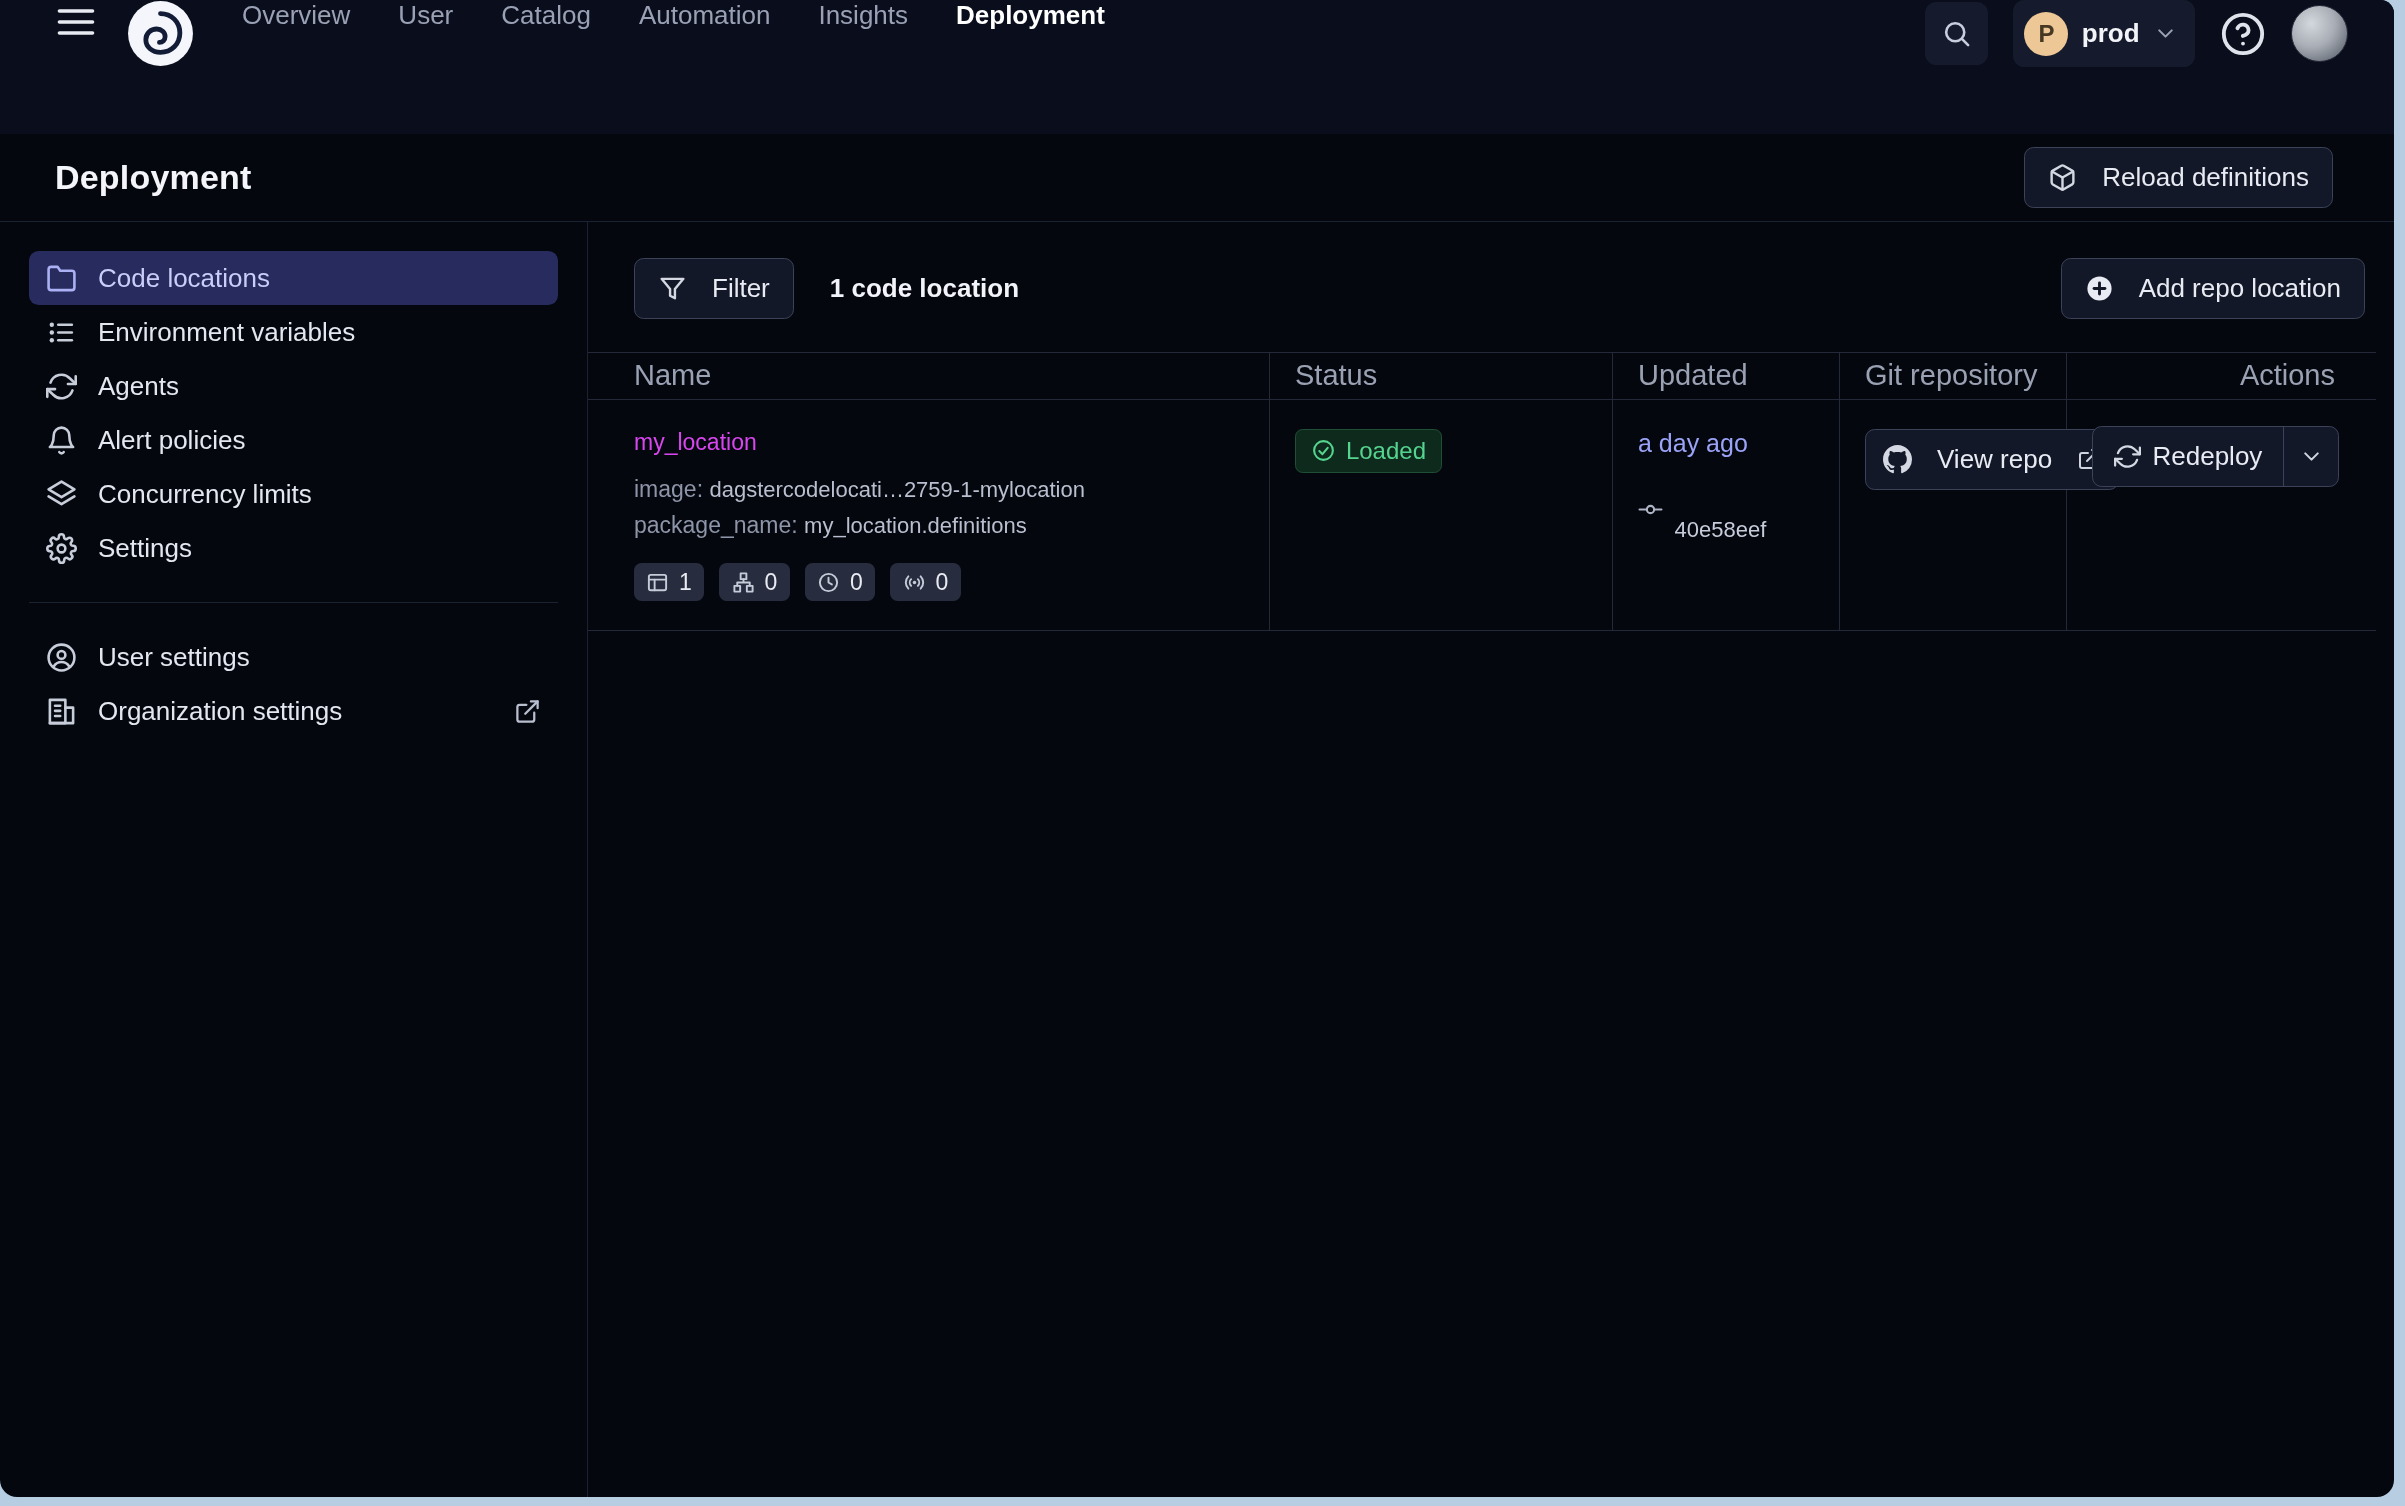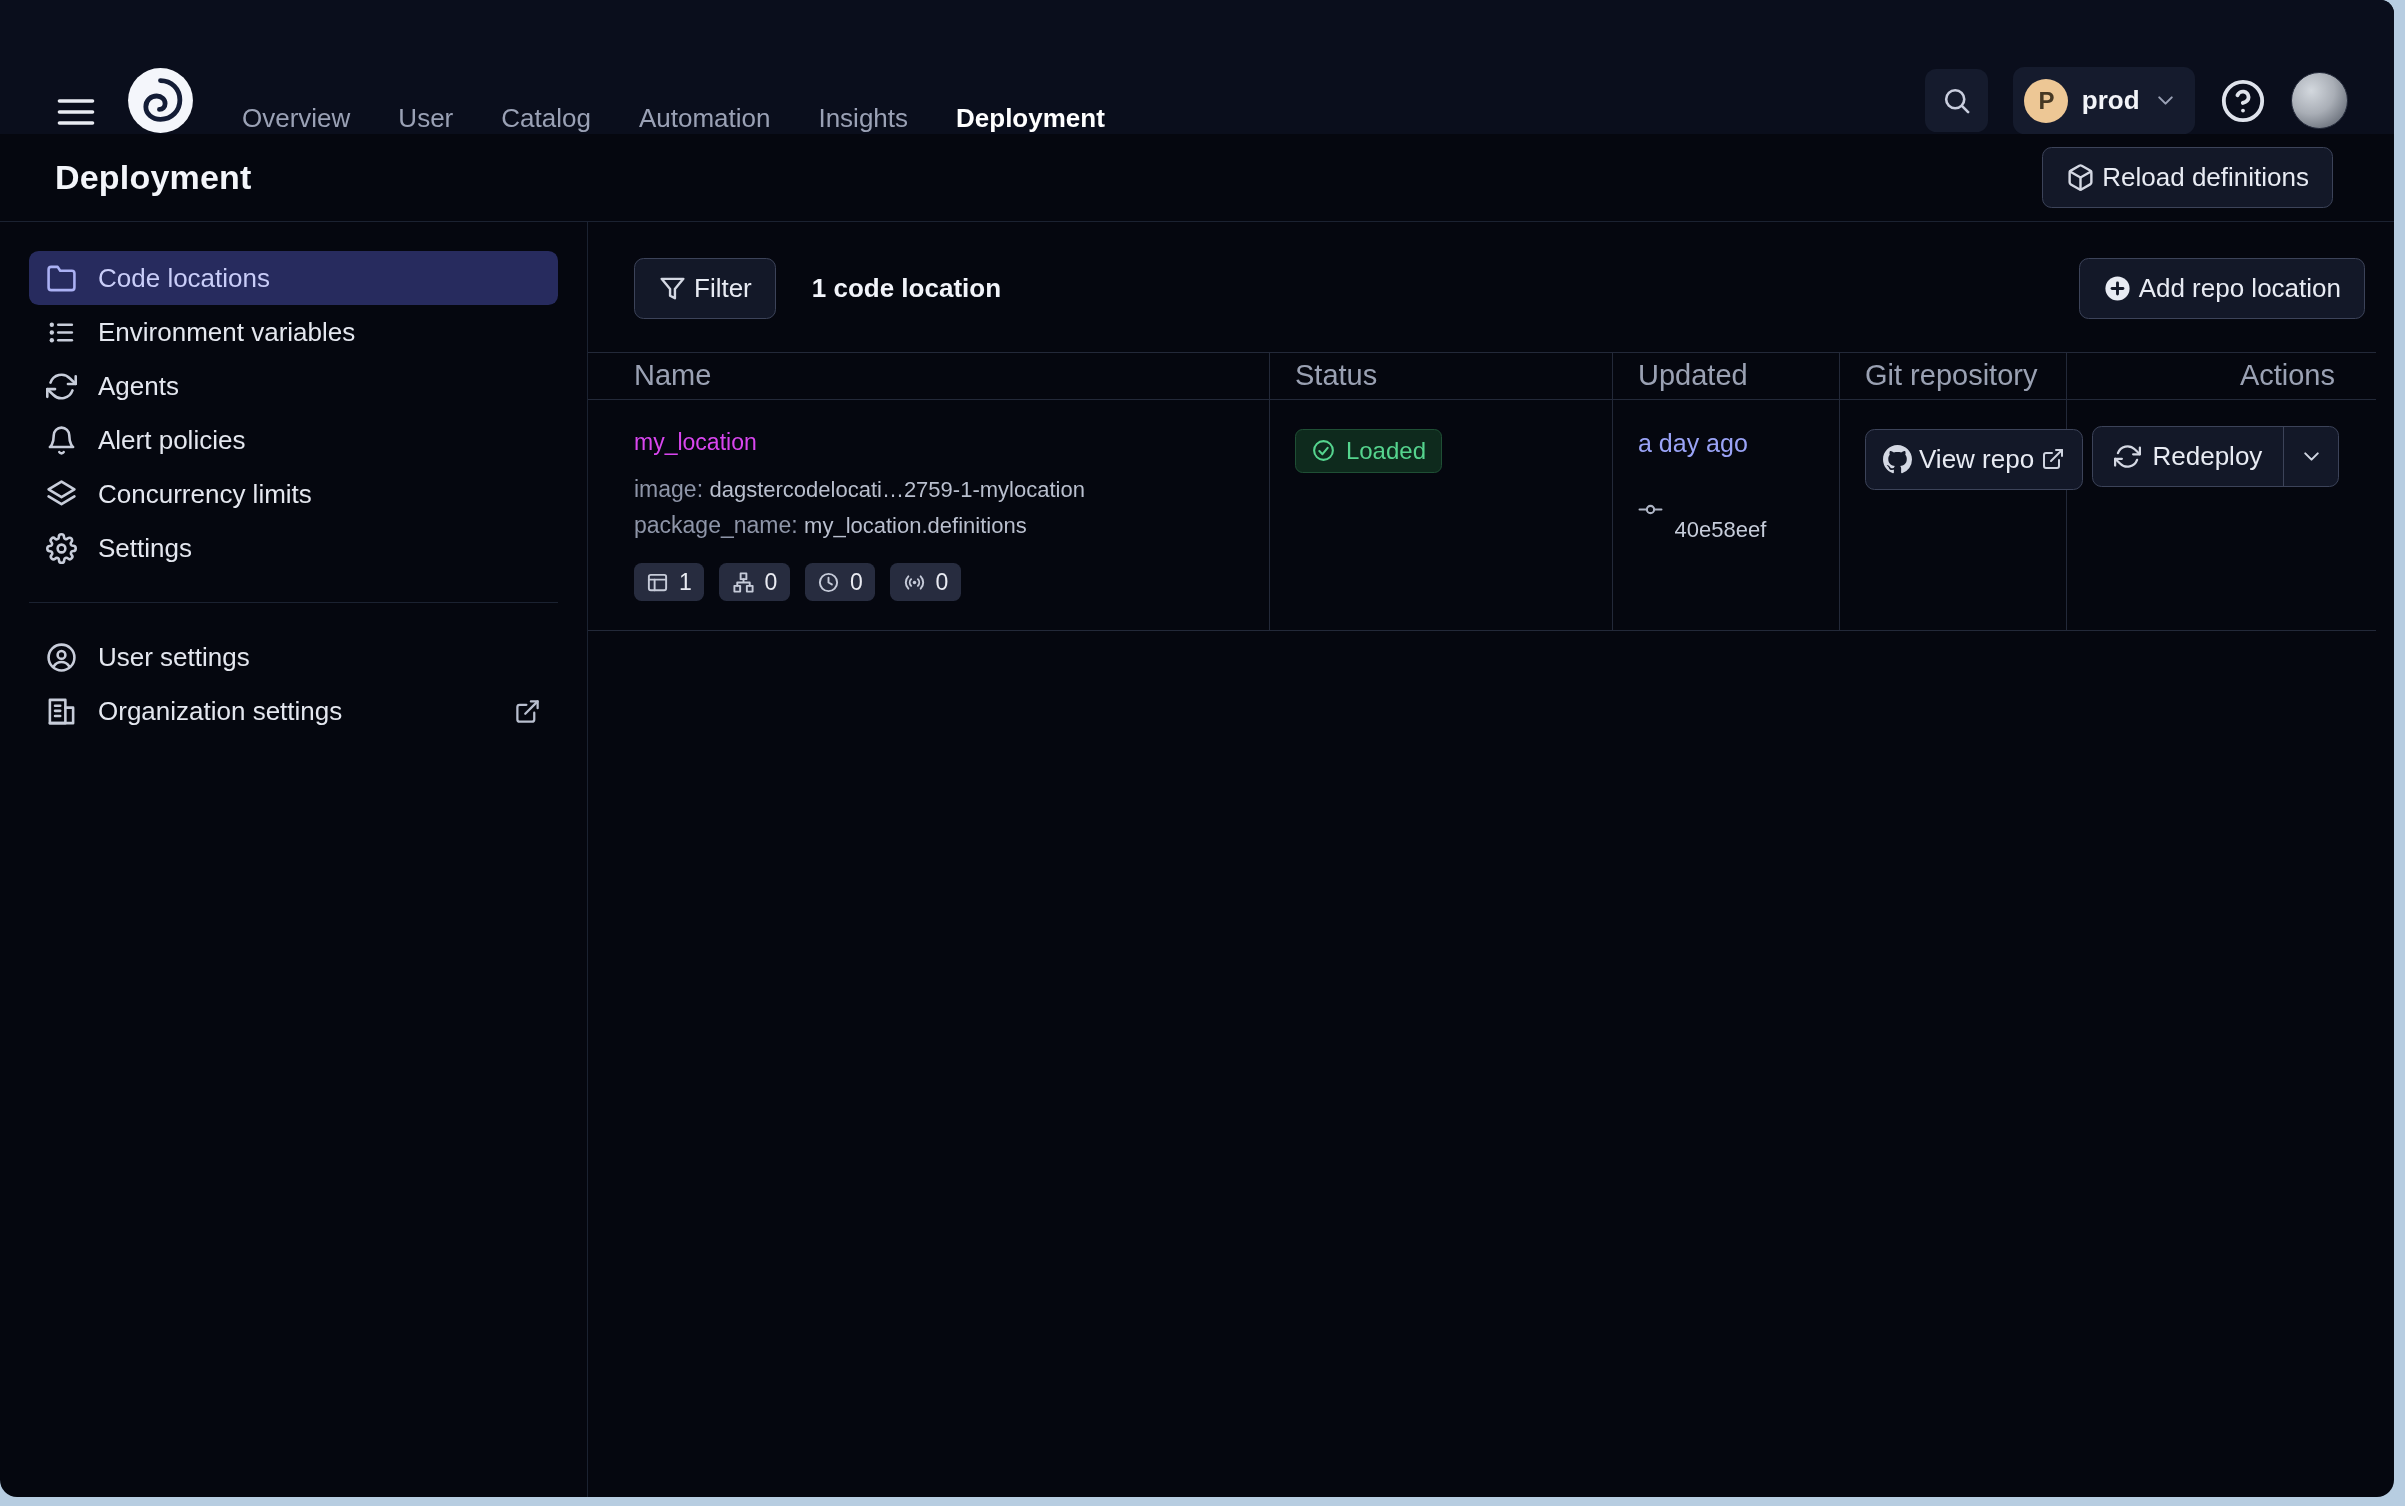--- a/index.html
+++ b/index.html
@@ -22,21 +22,21 @@
   }
 
   
   .icn { display:inline-flex; flex:none; }
   .icn svg { width:100%; height:100%; fill:none; stroke:currentColor; stroke-width:2; stroke-linecap:round; stroke-linejoin:round; }
   .icn.filled svg { fill:currentColor; stroke:none; }
 
   
   .topnav {
     height:134px; background:#0a0e1c;
-    display:flex; align-items:flex-end;
+    display:flex; align-items:flex-start;
     padding:0 46px 0 54px;
   }
   .hamburger { width:44px; height:44px; color:#e9ebf2; background:none; border:none; padding:0; }
   .logo { width:67px; height:67px; margin-left:29px; }
   .logo svg { width:100%; height:100%; }
   .nav-links { display:flex; gap:48px; margin-left:48px; font-size:26px; }
   .nav-link { color:#9aa1b5; cursor:pointer; white-space:nowrap; }
   .nav-link.active { color:#ffffff; font-weight:700; }
   .topnav-right { margin-left:auto; display:flex; align-items:center; gap:25px; }
   .search-btn {
@@ -65,21 +65,21 @@
   }
 
   
   .page-header {
     height:88px; display:flex; align-items:center; justify-content:space-between;
     padding:0 61px 0 55px; border-bottom:1px solid #1b2231;
   }
   .page-title { font-size:34px; font-weight:600; color:#f3f5fa; margin:0; letter-spacing:0.2px; }
 
   .btn {
-    display:inline-flex; align-items:center; gap:7px;
+    display:inline-flex; align-items:center; gap:25px;
     height:61px; padding:0 23px;
     background:#131828; border:1px solid #3c4359; border-radius:9.6px;
     color:#e8ebf3; font-size:26px; font-family:inherit; white-space:nowrap; cursor:pointer;
   }
   .btn .icn { width:29px; height:29px; color:#d4d8e3; }
 
   
   .content { display:flex; height:1275px; }
 
   

